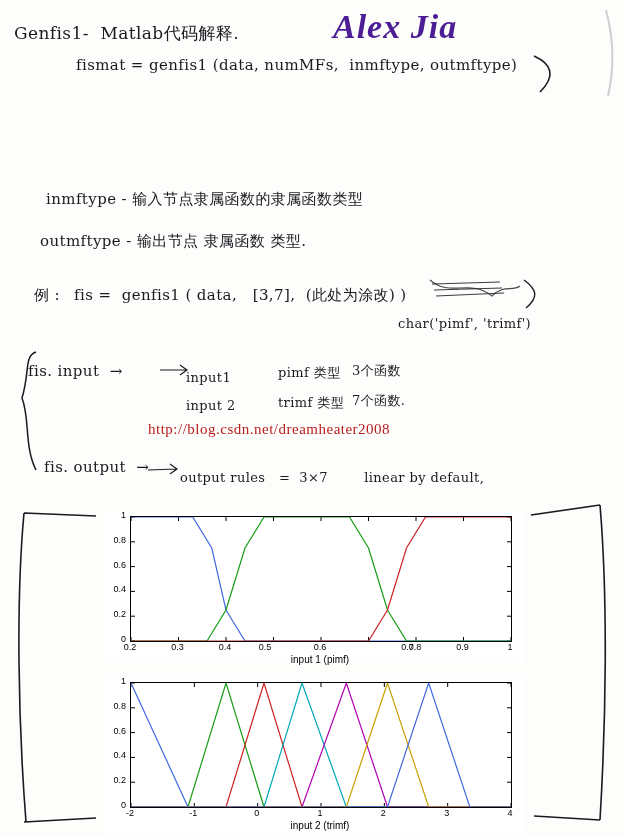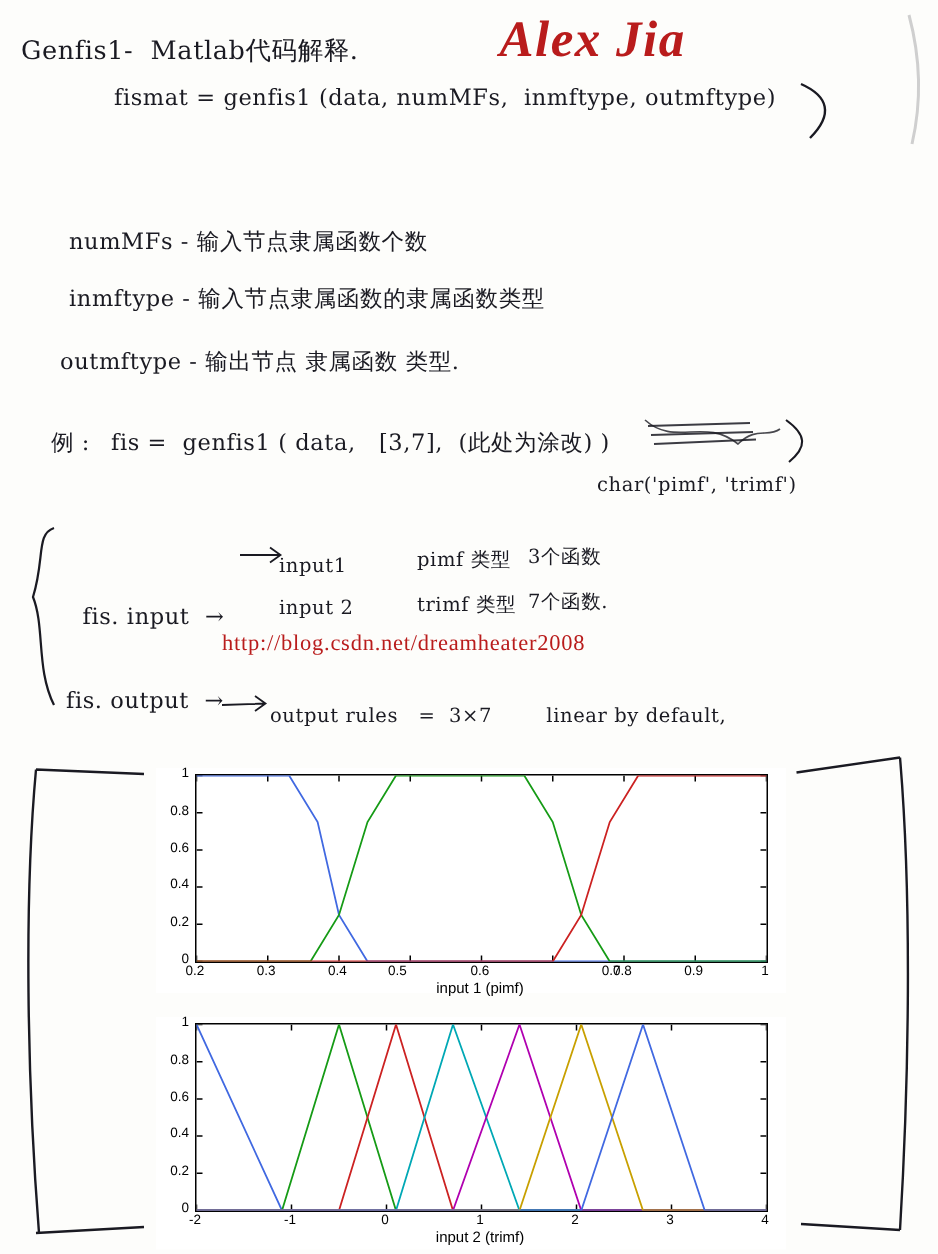--- a/index.html
+++ b/index.html
@@ -27,21 +27,21 @@
   .hw.md{font-size:15px;}
   .hw.lg{font-size:17px;}
 
   .watermark{
     position:absolute;
     left:333px;top:8px;
     font-family:"Liberation Serif", serif;
     font-style:italic;
     font-weight:bold;
     font-size:34px;
-    color:#b91c1c;
+    color:#4c1d95;
     letter-spacing:1px;
   }
   .urlmark{
     position:absolute;
     left:148px;top:421px;
     font-family:"Liberation Serif", serif;
     font-size:15px;
     color:#b91c1c;
     letter-spacing:0.5px;
     text-align:right;
@@ -99,29 +99,28 @@
     <path d="M606 10 C614 40, 614 70, 608 96" stroke="#cfcfcf" stroke-width="2" fill="none"></path>
   </svg>
 
   <div class="watermark">Alex Jia</div>
   <div class="urlmark">http://blog.csdn.net/dreamheater2008</div>
 
   <div class="hw lg" style="left:14px;top:22px;">Genfis1-  Matlab代码解释.</div>
 
   <div class="hw md" style="left:44px;top:56px;margin-left:32px;">fismat = genfis1 (data, numMFs,  inmftype, outmftype)</div>
 
-  <div class="hw md" style="left:46px;top:152px;">numMFs - 输入节点隶属函数个数</div>
   <div class="hw md" style="left:46px;top:190px;">inmftype - 输入节点隶属函数的隶属函数类型</div>
   <div class="hw md" style="left:40px;top:232px;">outmftype - 输出节点 隶属函数 类型.</div>
 
   <div class="hw md" style="left:34px;top:286px;">例 :</div>
   <div class="hw md" style="left:74px;top:286px;">fis =  genfis1 ( data,   [3,7],  (此处为涂改) )</div>
   <div class="hw sm" style="left:398px;top:316px;">char('pimf', 'trimf')</div>
 
-  <div class="hw md" style="left:55px;top:362px;margin-top:40px;">fis. input  →</div>
+  <div class="hw md" style="left:28px;top:362px;">fis. input  →</div>
   <div class="hw sm" style="left:186px;top:370px;">input1</div>
   <div class="hw sm" style="left:278px;top:364px;">pimf 类型</div>
   <div class="hw sm" style="left:352px;top:362px;">3个函数</div>
   <div class="hw sm" style="left:186px;top:398px;">input 2</div>
   <div class="hw sm" style="left:278px;top:394px;">trimf 类型</div>
   <div class="hw sm" style="left:352px;top:392px;">7个函数.</div>
 
   <div class="hw md" style="left:44px;top:458px;">fis. output  →</div>
   <div class="hw sm" style="left:180px;top:470px;">output rules   =  3×7        linear by default,</div>
 

